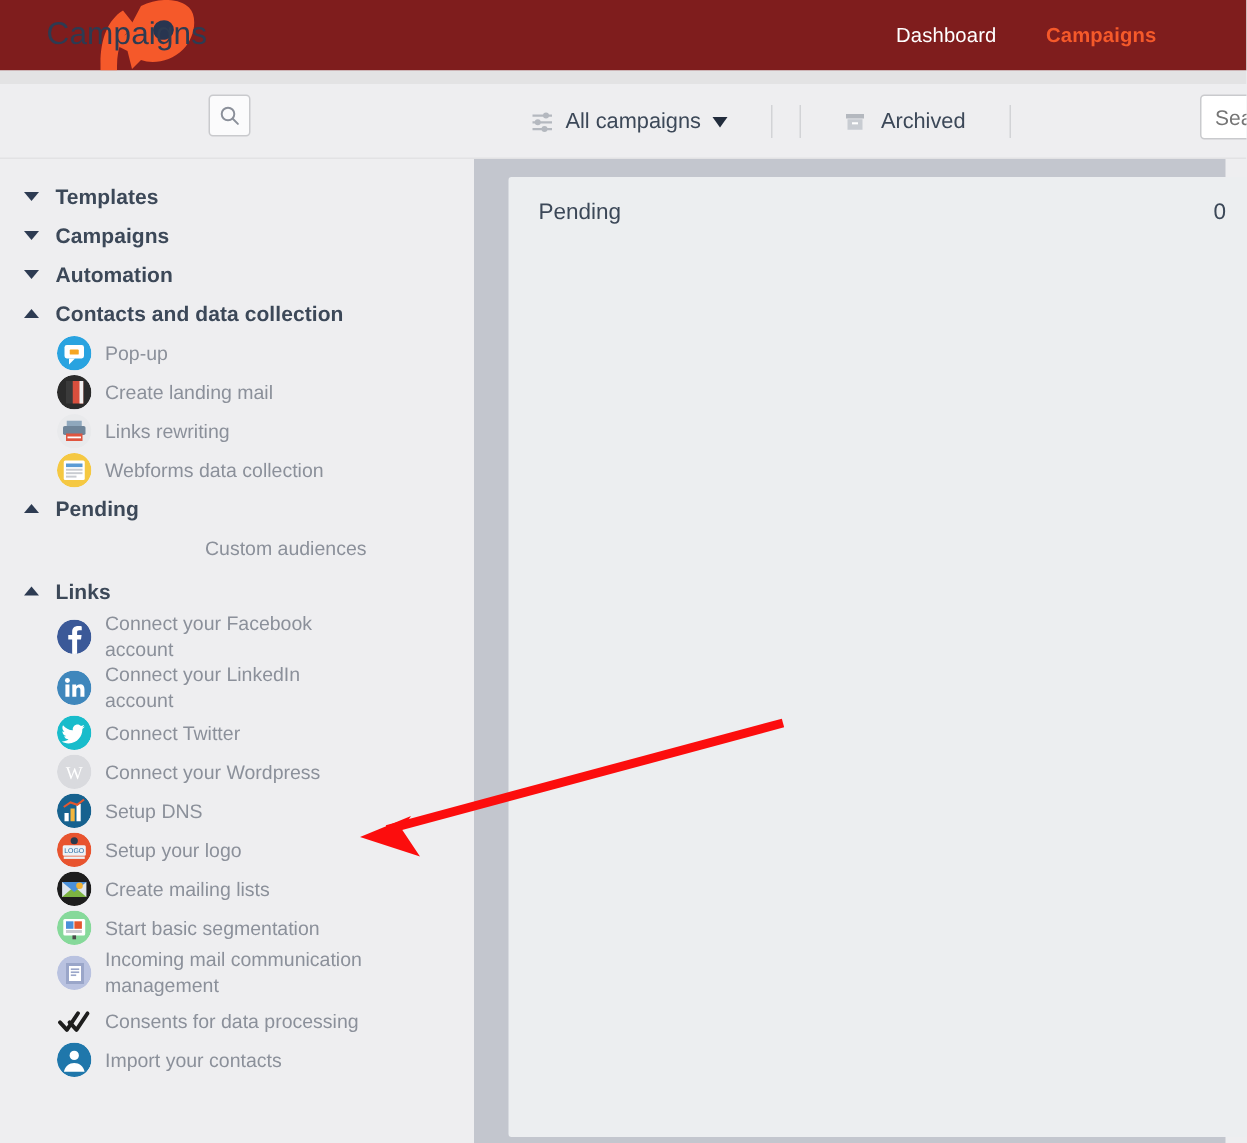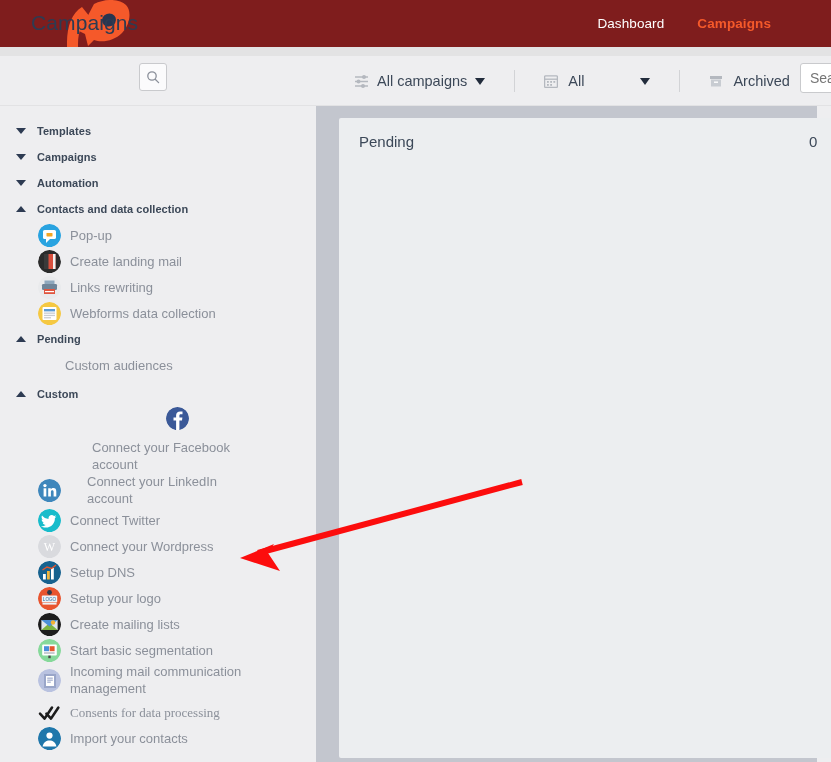--- a/index.html
+++ b/index.html
@@ -148,21 +148,21 @@
     overflow: hidden;
   }
   .nav-group {
     display: flex;
     align-items: center;
     height: 26px;
     padding-left: 16px;
     gap: 11px;
   }
   .nav-group .gtext {
-    font-size: 11px;
+    font-size: 14px;
     font-weight: 700;
     color: #3c4858;
     letter-spacing: .05px;
     white-space: nowrap;
   }
   .tri {
     width: 0; height: 0;
     border-left: 5.5px solid transparent;
     border-right: 5.5px solid transparent;
     flex: 0 0 auto;
@@ -176,21 +176,21 @@
     min-height: 26px;
     padding-left: 38px;
     gap: 9px;
   }
   .nav-item .itext {
     font-size: 13px;
     color: #8b909a;
     line-height: 17px;
     max-width: 220px;
   }
-  .nav-item.noicon { padding-left: 65px; }
+  .nav-item.noicon { padding-left: 65px; justify-content: center; }
   .ic {
     width: 23px; height: 23px;
     flex: 0 0 auto;
     border-radius: 50%;
     position: relative;
     overflow: hidden;
     display: block;
   }
 
   
@@ -281,33 +281,20 @@
         <circle cx="10" cy="3" r="2" fill="#b4b8bf"></circle>
         <circle cx="4.5" cy="7.5" r="2" fill="#b4b8bf"></circle>
         <circle cx="9" cy="12" r="2" fill="#b4b8bf"></circle>
       </svg>
       <span class="filter-label">All campaigns</span>
       <span class="caret-down"></span>
     </div>
 
     <div class="sep"></div>
 
-    <div class="filter-item" style="gap:10px;">
-      <svg width="14" height="14" viewBox="0 0 14 14">
-        <rect x="0.6" y="1.8" width="12.8" height="11.6" rx="1" fill="none" stroke="#b4b8bf" stroke-width="1.3"></rect>
-        <line x1="0.6" y1="5.2" x2="13.4" y2="5.2" stroke="#b4b8bf" stroke-width="1.3"></line>
-        <rect x="3" y="7" width="1.8" height="1.8" fill="#b4b8bf"></rect>
-        <rect x="6.2" y="7" width="1.8" height="1.8" fill="#b4b8bf"></rect>
-        <rect x="9.4" y="7" width="1.8" height="1.8" fill="#b4b8bf"></rect>
-        <rect x="3" y="10" width="1.8" height="1.8" fill="#b4b8bf"></rect>
-        <rect x="6.2" y="10" width="1.8" height="1.8" fill="#b4b8bf"></rect>
-      </svg>
-      <span class="filter-label">All</span>
-      <span class="caret-down" style="margin-left:46px;"></span>
-    </div>
 
     <div class="sep"></div>
 
     <div class="filter-item" style="gap:10px;">
       <svg width="14" height="14" viewBox="0 0 14 14">
         <rect x="1" y="2" width="12" height="3" fill="#b4b8bf"></rect>
         <rect x="2" y="5.5" width="10" height="7" fill="#c8ccd2"></rect>
         <rect x="5" y="7.5" width="4" height="1.4" fill="#ffffff"></rect>
       </svg>
       <span class="filter-label">Archived</span>
@@ -396,24 +383,24 @@
       <span class="tri up"></span>
       <span class="gtext">Pending</span>
     </div>
 
     <div class="nav-item noicon">
       <span class="itext">Custom audiences</span>
     </div>
 
     <div class="nav-group" style="margin-top:3px;">
       <span class="tri up"></span>
-      <span class="gtext">Custom</span>
-    </div>
-
-    <div class="nav-item" style="min-height:34px;flex-direction:column;">
+      <span class="gtext">Links</span>
+    </div>
+
+    <div class="nav-item" style="min-height:34px;">
       <span class="ic">
         <svg width="23" height="23" viewBox="0 0 23 23">
           <circle cx="11.5" cy="11.5" r="11.5" fill="#3b5998"></circle>
           <path d="M13.4 23 L13.4 13.4 L16 13.4 L16.4 10.4 L13.4 10.4 L13.4 8.6
                    C13.4 7.8 13.6 7.2 14.8 7.2 L16.5 7.2 L16.5 4.6
                    C16.2 4.5 15.2 4.4 14.1 4.4 C11.7 4.4 10.1 5.8 10.1 8.3
                    L10.1 10.4 L7.5 10.4 L7.5 13.4 L10.1 13.4 L10.1 23 Z" fill="#ffffff"></path>
         </svg>
       </span>
       <span class="itext" style="max-width:170px;">Connect your Facebook account</span>
@@ -424,21 +411,21 @@
         <svg width="23" height="23" viewBox="0 0 23 23">
           <circle cx="11.5" cy="11.5" r="11.5" fill="#3f87bc"></circle>
           <rect x="5.6" y="9.3" width="2.7" height="8.2" fill="#ffffff"></rect>
           <circle cx="6.95" cy="6.6" r="1.65" fill="#ffffff"></circle>
           <path d="M10.2 9.3 L12.8 9.3 L12.8 10.5 C13.3 9.6 14.4 9.1 15.5 9.1
                    C17.3 9.1 18.3 10.3 18.3 12.4 L18.3 17.5 L15.6 17.5 L15.6 13
                    C15.6 11.9 15.2 11.3 14.3 11.3 C13.4 11.3 12.9 11.9 12.9 13
                    L12.9 17.5 L10.2 17.5 Z" fill="#ffffff"></path>
         </svg>
       </span>
-      <span class="itext" style="max-width:170px;margin-left:17px;">Connect your LinkedIn account</span>
+      <span class="itext" style="max-width:170px;">Connect your LinkedIn account</span>
     </div>
 
     <div class="nav-item">
       <span class="ic">
         <svg width="23" height="23" viewBox="0 0 23 23">
           <circle cx="11.5" cy="11.5" r="11.5" fill="#18bccb"></circle>
           <path d="M18.6 7.4 C18 7.7 17.4 7.9 16.7 8 C17.4 7.6 17.9 7 18.1 6.2
                    C17.5 6.6 16.8 6.9 16 7 C15.4 6.4 14.6 6 13.7 6
                    C11.9 6 10.5 7.5 10.5 9.2 C10.5 9.5 10.5 9.7 10.6 9.9
                    C7.9 9.8 5.6 8.5 4 6.5 C3.7 7 3.6 7.6 3.6 8.2
@@ -524,21 +511,21 @@
           <rect x="6" y="5" width="12" height="14" fill="#9aa6c9"></rect>
           <rect x="8" y="7" width="8" height="10" fill="#ffffff"></rect>
           <rect x="9.2" y="8.6" width="5.6" height="1.1" fill="#9aa6c9"></rect>
           <rect x="9.2" y="10.6" width="5.6" height="1.1" fill="#9aa6c9"></rect>
           <rect x="9.2" y="12.6" width="3.6" height="1.1" fill="#9aa6c9"></rect>
         </svg>
       </span>
       <span class="itext" style="max-width:215px;">Incoming mail communication management</span>
     </div>
 
-    <div class="nav-item" style="margin-top:2px;font-family:Liberation Serif, serif;">
+    <div class="nav-item" style="margin-top:2px;">
       <span class="ic">
         <svg width="23" height="23" viewBox="0 0 23 23">
           <path d="M2 12.6 L6.6 17.6 L14 6.5" stroke="#1d1d1d" stroke-width="2.6" fill="none" stroke-linecap="round" stroke-linejoin="round"></path>
           <path d="M8.4 12.6 L13 17.6 L20.4 6.5" stroke="#1d1d1d" stroke-width="2.6" fill="none" stroke-linecap="round" stroke-linejoin="round"></path>
         </svg>
       </span>
       <span class="itext">Consents for data processing</span>
     </div>
 
     <div class="nav-item">

